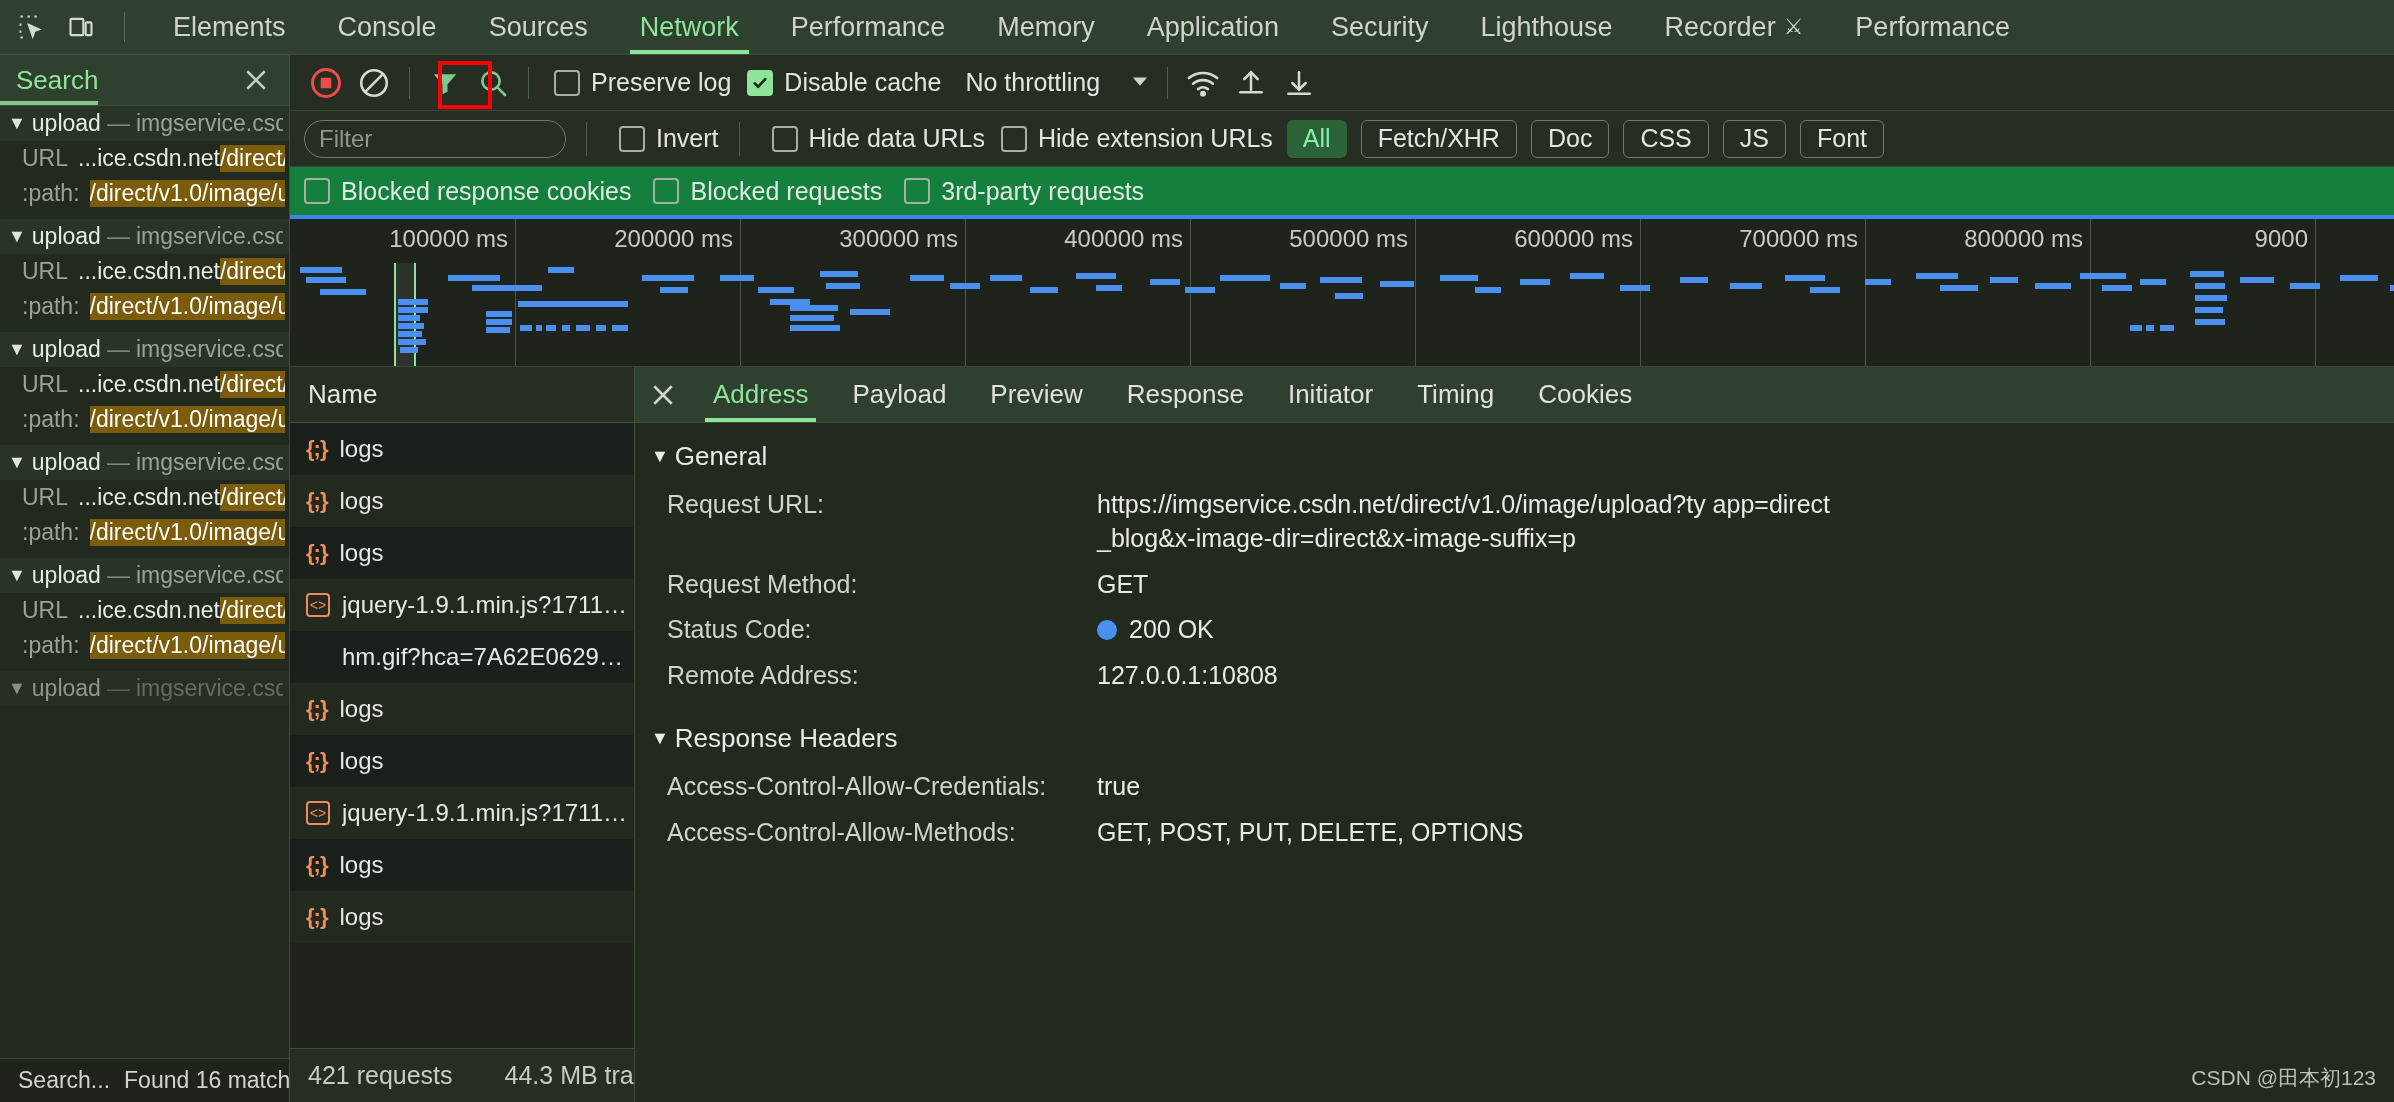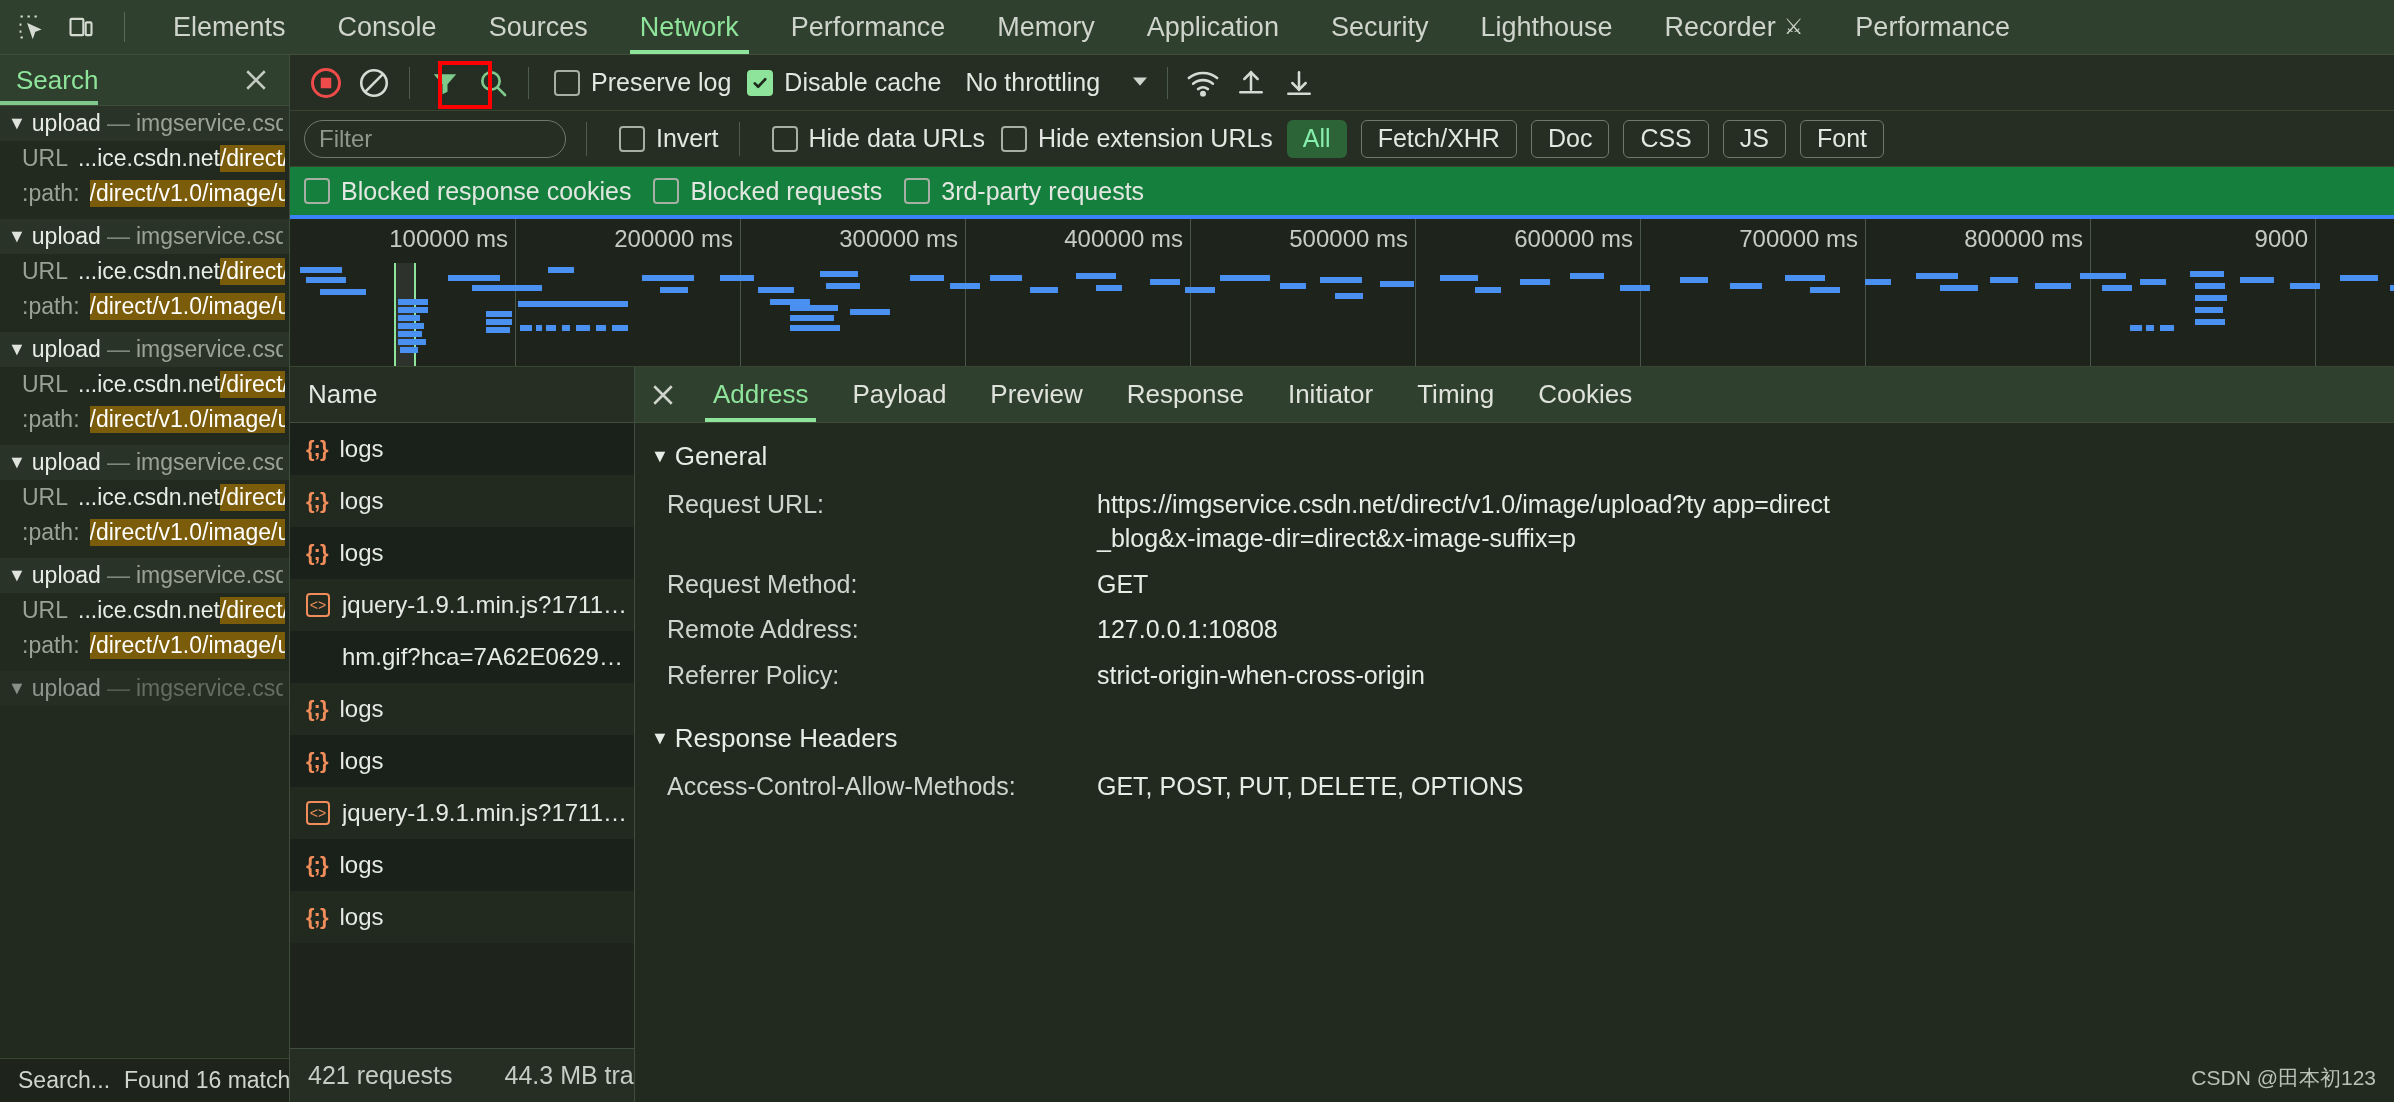--- a/index.html
+++ b/index.html
@@ -681,33 +681,37 @@
             </div>
             <div class="det-row">
               <span class="det-key">Request URL:</span>
               <span class="det-val" style="max-width:740px;">https://imgservice.csdn.net/direct/v1.0/image/upload?ty app=direct_blog&amp;x-image-dir=direct&amp;x-image-suffix=p</span>
             </div>
             <div class="det-row">
               <span class="det-key">Request Method:</span>
               <span class="det-val">GET</span>
             </div>
             <div class="det-row">
+              <span class="det-key">Status Code:</span>
+              <span class="det-val"><span class="status-dot"></span><span>200 OK</span></span>
+            </div>
+            <div class="det-row">
               <span class="det-key">Remote Address:</span>
               <span class="det-val">127.0.0.1:10808</span>
-            </div>
-            <div class="det-row">
-              <span class="det-key">Referrer Policy:</span>
-              <span class="det-val">strict-origin-when-cross-origin</span>
             </div>
 
             <div class="det-section" style="margin-top:14px;">
               <span class="det-tri">▼</span>
               <span>Response Headers</span>
             </div>
             <div class="det-row">
+              <span class="det-key">Access-Control-Allow-Credentials:</span>
+              <span class="det-val">true</span>
+            </div>
+            <div class="det-row">
               <span class="det-key">Access-Control-Allow-Methods:</span>
               <span class="det-val">GET, POST, PUT, DELETE, OPTIONS</span>
             </div>
           </div>
         </div>
       </div>
     </div>
   </div>
 
   <div class="watermark">CSDN @田本初123</div>

